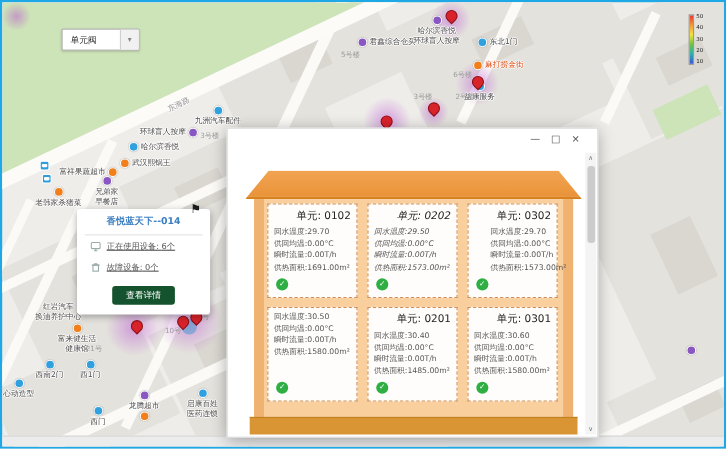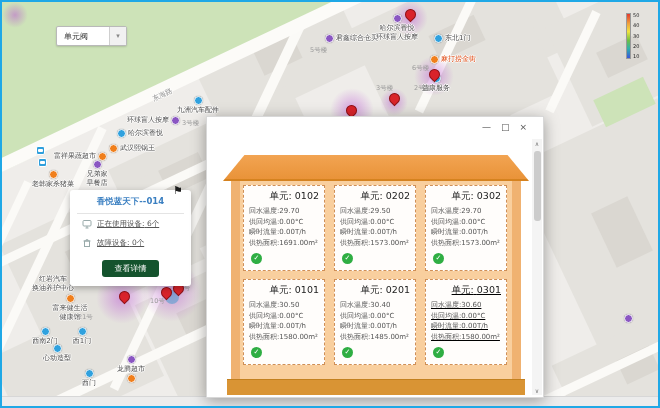--- a/index.html
+++ b/index.html
@@ -198,32 +198,37 @@
       <span class="poi-label">健康馆</span>
     </div>
     <div class="poi stack" style="left:26px;top:325px;width:34px;">
       <span class="poi-icon blue"></span>
       <span class="poi-label">西南2门</span>
     </div>
     <div class="poi stack" style="left:66px;top:325px;width:28px;">
       <span class="poi-icon blue"></span>
       <span class="poi-label">西1门</span>
     </div>
-    <div class="poi stack" style="left:-2px;top:342px;width:34px;margin-left:40px;">
+    <div class="poi stack" style="left:-2px;top:342px;width:34px;">
       <span class="poi-icon blue"></span>
       <span class="poi-label">心动造型</span>
     </div>
     <div class="poi stack" style="left:74px;top:367px;width:26px;">
       <span class="poi-icon blue"></span>
       <span class="poi-label">西门</span>
     </div>
     <div class="poi stack" style="left:112px;top:353px;width:34px;">
       <span class="poi-icon purple"></span>
       <span class="poi-label">龙腾超市</span>
       <span class="poi-icon orange"></span>
+    </div>
+    <div class="poi stack" style="left:162px;top:351px;width:40px;">
+      <span class="poi-icon blue"></span>
+      <span class="poi-label">启康百姓</span>
+      <span class="poi-label">医药连锁</span>
     </div>
     <div class="poi" style="left:622px;top:312px;">
       <span class="poi-icon purple"></span>
     </div>
 
     <div class="bldg" style="left:308px;top:44px;">5号楼</div>
     <div class="bldg" style="left:410px;top:62px;">6号楼</div>
     <div class="bldg" style="left:374px;top:82px;">3号楼</div>
     <div class="bldg" style="left:412px;top:82px;">2号楼</div>
     <div class="bldg" style="left:180px;top:117px;">3号楼</div>
@@ -288,62 +293,61 @@
     <div class="ucard" style="left:36px;top:68px;">
       <div class="ucard-head"><span>单元:</span> <span>0102</span></div>
       <div class="ucard-rows">
         <div>回水温度:29.70</div>
         <div>供回均温:0.00°C</div>
         <div>瞬时流量:0.00T/h</div>
         <div>供热面积:1691.00m²</div>
       </div>
       <div class="ucheck">✓</div>
     </div>
-    <div class="ucard" style="left:127px;top:68px;">
+    <div class="ucard" style="left:127px;top:68px;font-style:italic;">
       <div class="ucard-head"><span>单元:</span> <span>0202</span></div>
       <div class="ucard-rows">
         <div>回水温度:29.50</div>
         <div>供回均温:0.00°C</div>
         <div>瞬时流量:0.00T/h</div>
         <div>供热面积:1573.00m²</div>
       </div>
       <div class="ucheck">✓</div>
     </div>
-    <div class="ucard" style="left:218px;top:68px;">
+    <div class="ucard" style="left:218px;top:68px;padding-left:15px;">
       <div class="ucard-head"><span>单元:</span> <span>0302</span></div>
       <div class="ucard-rows">
         <div>回水温度:29.70</div>
         <div>供回均温:0.00°C</div>
         <div>瞬时流量:0.00T/h</div>
         <div>供热面积:1573.00m²</div>
       </div>
       <div class="ucheck">✓</div>
     </div>
 
     <div class="ucard" style="left:36px;top:162px;">
-      <div class="ucard-head"><span>单元:</span> <span>0101</span></div>
       <div class="ucard-rows">
         <div>回水温度:30.50</div>
         <div>供回均温:0.00°C</div>
         <div>瞬时流量:0.00T/h</div>
         <div>供热面积:1580.00m²</div>
       </div>
       <div class="ucheck">✓</div>
     </div>
     <div class="ucard" style="left:127px;top:162px;">
       <div class="ucard-head"><span>单元:</span> <span>0201</span></div>
       <div class="ucard-rows">
         <div>回水温度:30.40</div>
         <div>供回均温:0.00°C</div>
         <div>瞬时流量:0.00T/h</div>
         <div>供热面积:1485.00m²</div>
       </div>
       <div class="ucheck">✓</div>
     </div>
-    <div class="ucard" style="left:218px;top:162px;text-decoration:underline;">
+    <div class="ucard" style="left:218px;top:162px;">
       <div class="ucard-head"><span>单元:</span> <span>0301</span></div>
       <div class="ucard-rows">
         <div>回水温度:30.60</div>
         <div>供回均温:0.00°C</div>
         <div>瞬时流量:0.00T/h</div>
         <div>供热面积:1580.00m²</div>
       </div>
       <div class="ucheck">✓</div>
     </div>
   </div>

